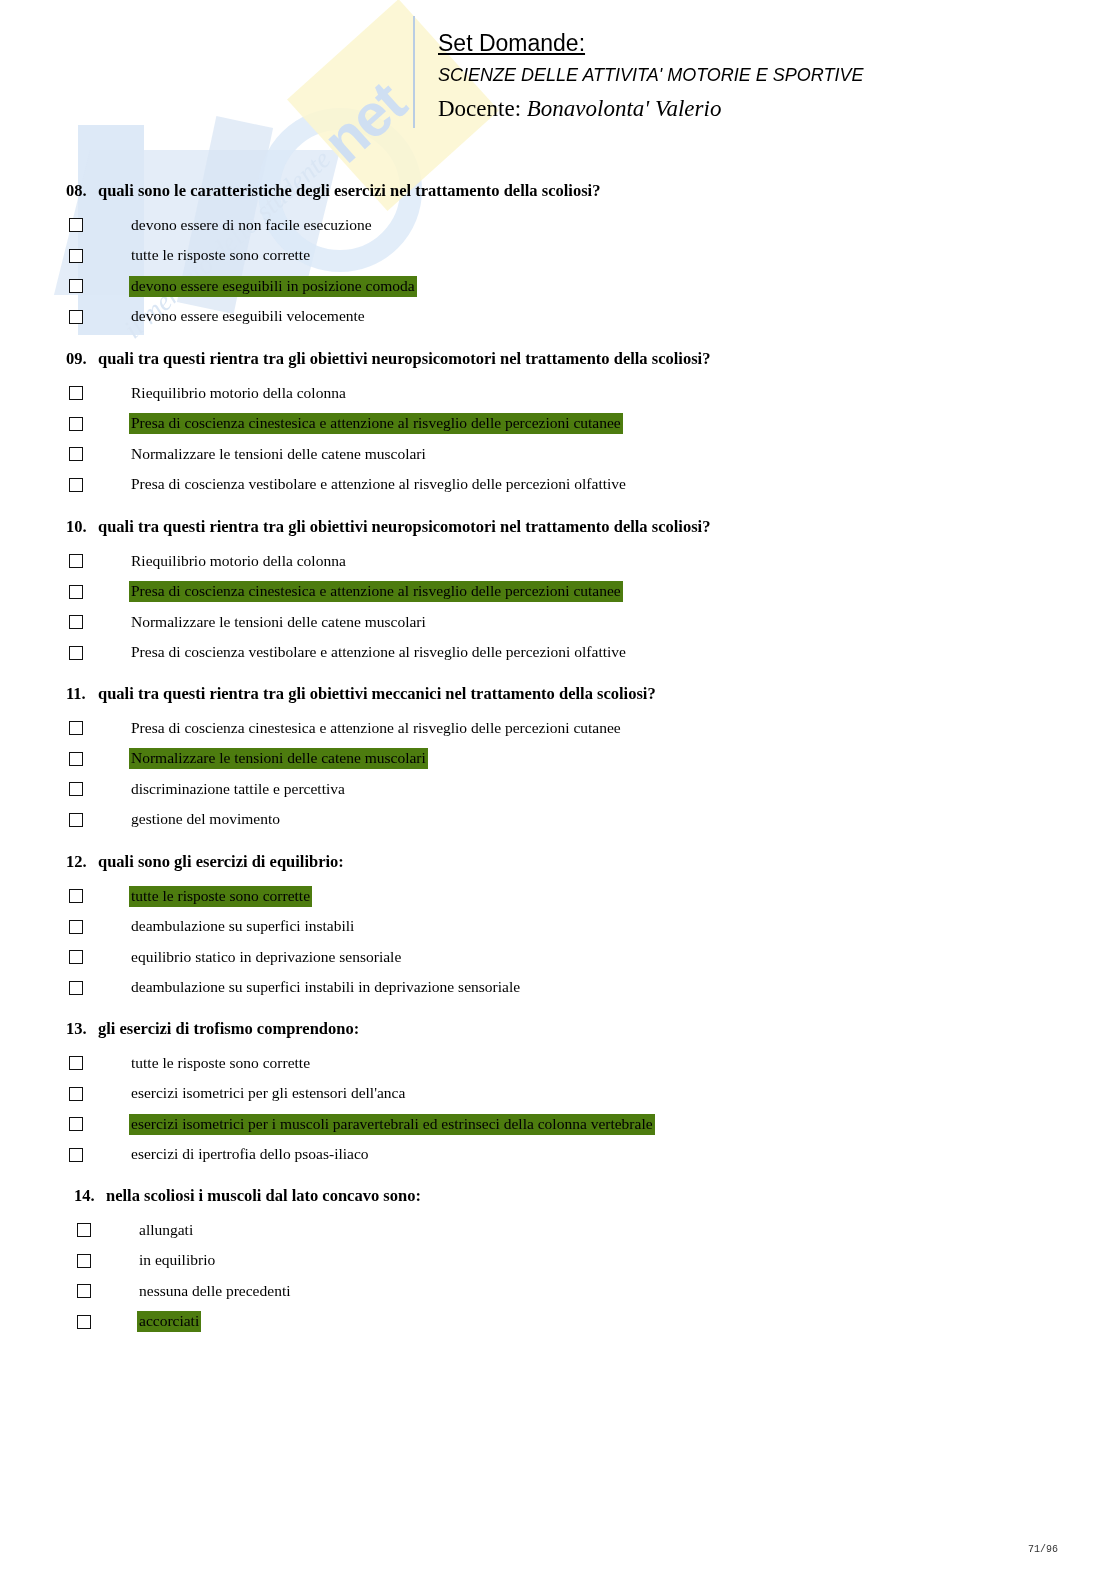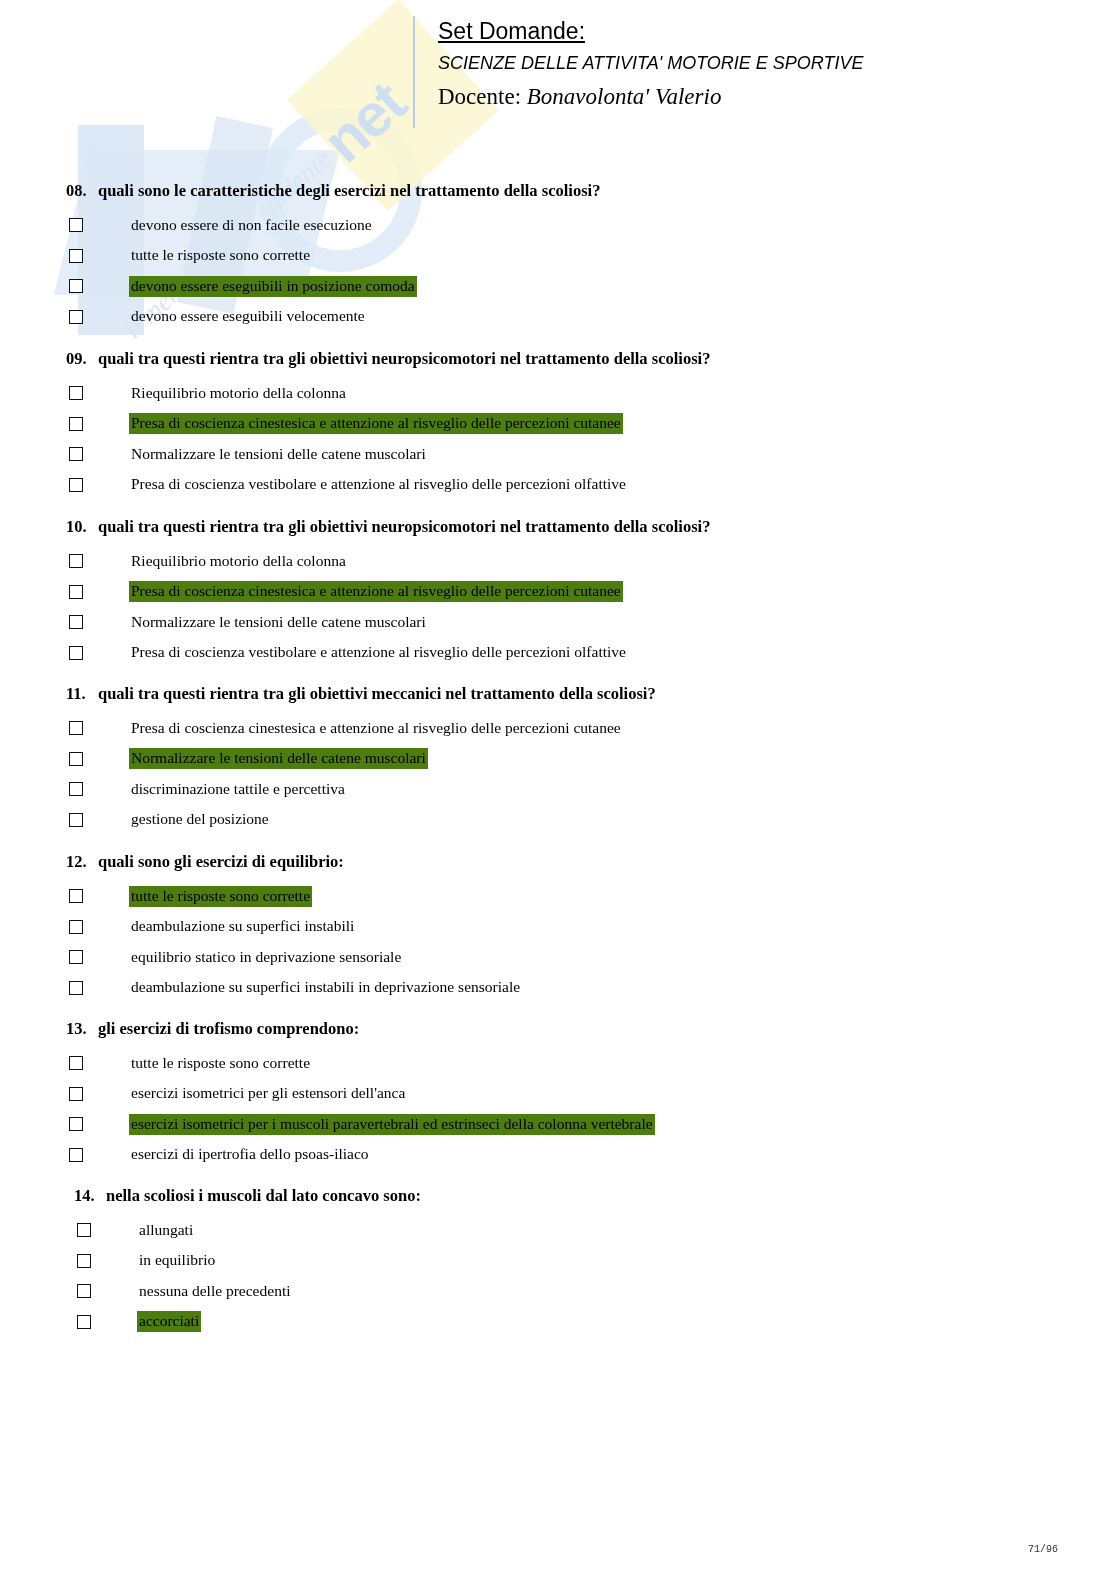--- a/index.html
+++ b/index.html
@@ -112,20 +112,21 @@
     top: 16px;
     width: 2px;
     height: 112px;
     background: #b9cde4;
     z-index: 2;
   }
   .header-lines {
     margin-left: 25px;
     font-family: "Liberation Sans", sans-serif;
     color: #000000;
+    margin-top: 12px;
   }
   .hdr-label {
     font-size: 23px;
     text-decoration: underline;
     line-height: 31px;
     white-space: nowrap;
   }
   .hdr-course {
     font-size: 18px;
     font-style: italic;
@@ -300,21 +301,21 @@
         <div class="answer">
           <span class="cbox"></span>
           <span class="a-text hl">Normalizzare le tensioni delle catene muscolari</span>
         </div>
         <div class="answer">
           <span class="cbox"></span>
           <span class="a-text">discriminazione tattile e percettiva</span>
         </div>
         <div class="answer">
           <span class="cbox"></span>
-          <span class="a-text">gestione del posizione</span>
+          <span class="a-text">gestione del movimento</span>
         </div>
       </div>
       <div class="question-block" style="top: 852px;">
         <div class="q-title"><span class="q-num">12.</span><span>quali sono gli esercizi di equilibrio:</span></div>
         <div class="answer">
           <span class="cbox"></span>
           <span class="a-text hl">tutte le risposte sono corrette</span>
         </div>
         <div class="answer">
           <span class="cbox"></span>

